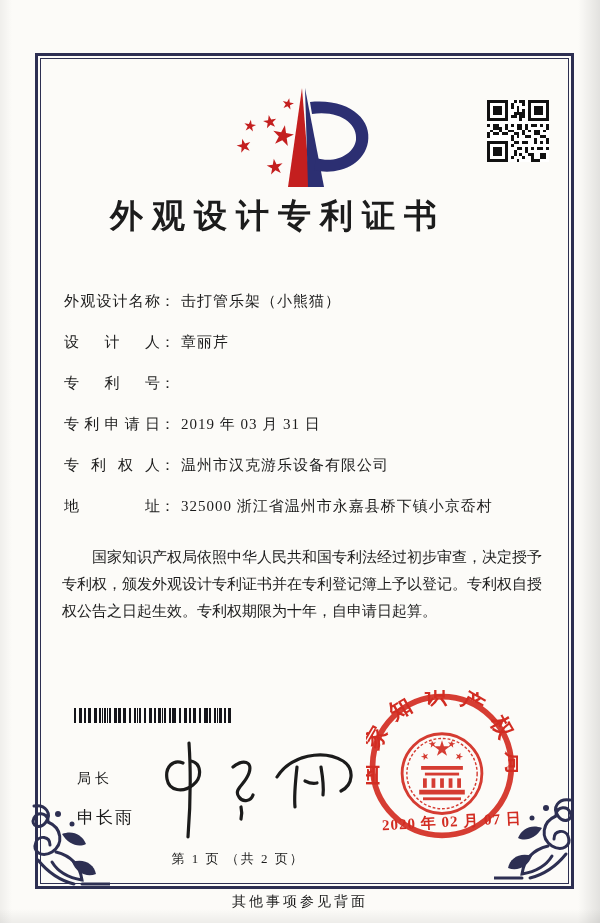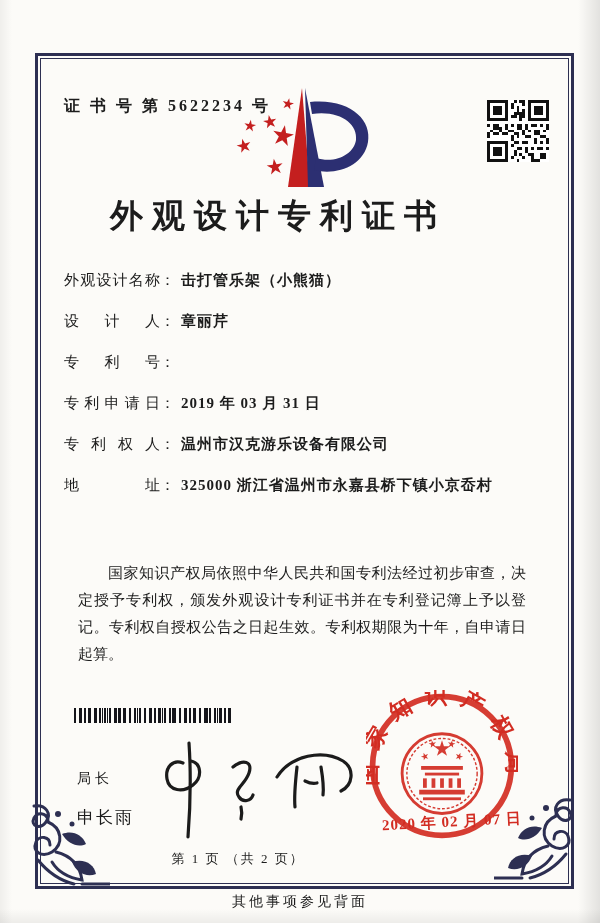--- a/index.html
+++ b/index.html
@@ -26,34 +26,34 @@
     position:absolute;left:64px;top:96px;
     font-size:16px;letter-spacing:3px;font-weight:bold;
   }
   .logo{position:absolute;left:226px;top:84px;width:154px;height:108px;}
   .qr{position:absolute;left:487px;top:100px;width:62px;height:62px;}
   .title{
     position:absolute;left:0;top:194px;width:556px;
     text-align:center;font-size:33px;font-weight:bold;letter-spacing:9px;
   }
   .fields{position:absolute;left:64px;top:270px;width:476px;font-size:15px;}
-  .field{display:flex;height:41px;align-items:flex-start;line-height:20px;}
+  .field{display:flex;height:41px;align-items:flex-end;line-height:20px;}
   .field .lab{
     display:inline-block;width:96px;
     text-align:justify;text-align-last:justify;
   }
   .field .colon{margin:0 6px 0 0;}
-  .field .val{letter-spacing:1px;font-weight:bold;}
+  .field .val{letter-spacing:1px;}
   .grant-line{display:flex;height:41px;line-height:20px;}
   .grant-line .pair2{margin-left:42px;}
   .paras{
     position:absolute;left:62px;top:544px;width:480px;
     font-size:15px;line-height:27px;text-align:justify;
   }
-  .paras p{margin:16px;text-indent:2em;}
+  .paras p{margin:0;text-indent:2em;}
   .barcode{
     position:absolute;left:74px;top:708px;width:158px;height:15px;
     background:
       repeating-linear-gradient(90deg,#15151a 0 2px,transparent 2px 5px),
       repeating-linear-gradient(90deg,#15151a 0 1px,transparent 1px 7px),
       repeating-linear-gradient(90deg,#15151a 0 1px,transparent 1px 11px);
   }
   .signer-title{position:absolute;left:77px;top:770px;font-size:14px;letter-spacing:4px;}
   .signer-name{position:absolute;left:77px;top:806px;font-size:17px;letter-spacing:2px;}
   .signature{position:absolute;left:145px;top:733px;width:220px;height:118px;}
@@ -77,21 +77,20 @@
 </style>
 </head>
 <body>
 
 <div class="paper">
 
   <div class="frame">
     <div class="frame-inner"></div>
   </div>
 
-  <div class="cert-no"><span>证 书 号 第</span> <span>5622234</span> <span>号</span></div>
 
   <div class="logo">
     <svg viewBox="0 0 154 108" width="154" height="108">
       <defs>
         <path id="st" d="M0,-1 L0.2245,-0.309 0.951,-0.309 0.3633,0.118 0.5878,0.809 0,0.382 -0.5878,0.809 -0.3633,0.118 -0.951,-0.309 -0.2245,-0.309 Z"></path>
       </defs>
       <g fill="#c41f1f">
         <use href="#st" transform="translate(62,20) scale(6) rotate(12)"></use>
         <use href="#st" transform="translate(44,38) scale(7) rotate(-10)"></use>
         <use href="#st" transform="translate(24,42) scale(6.2) rotate(8)"></use>

